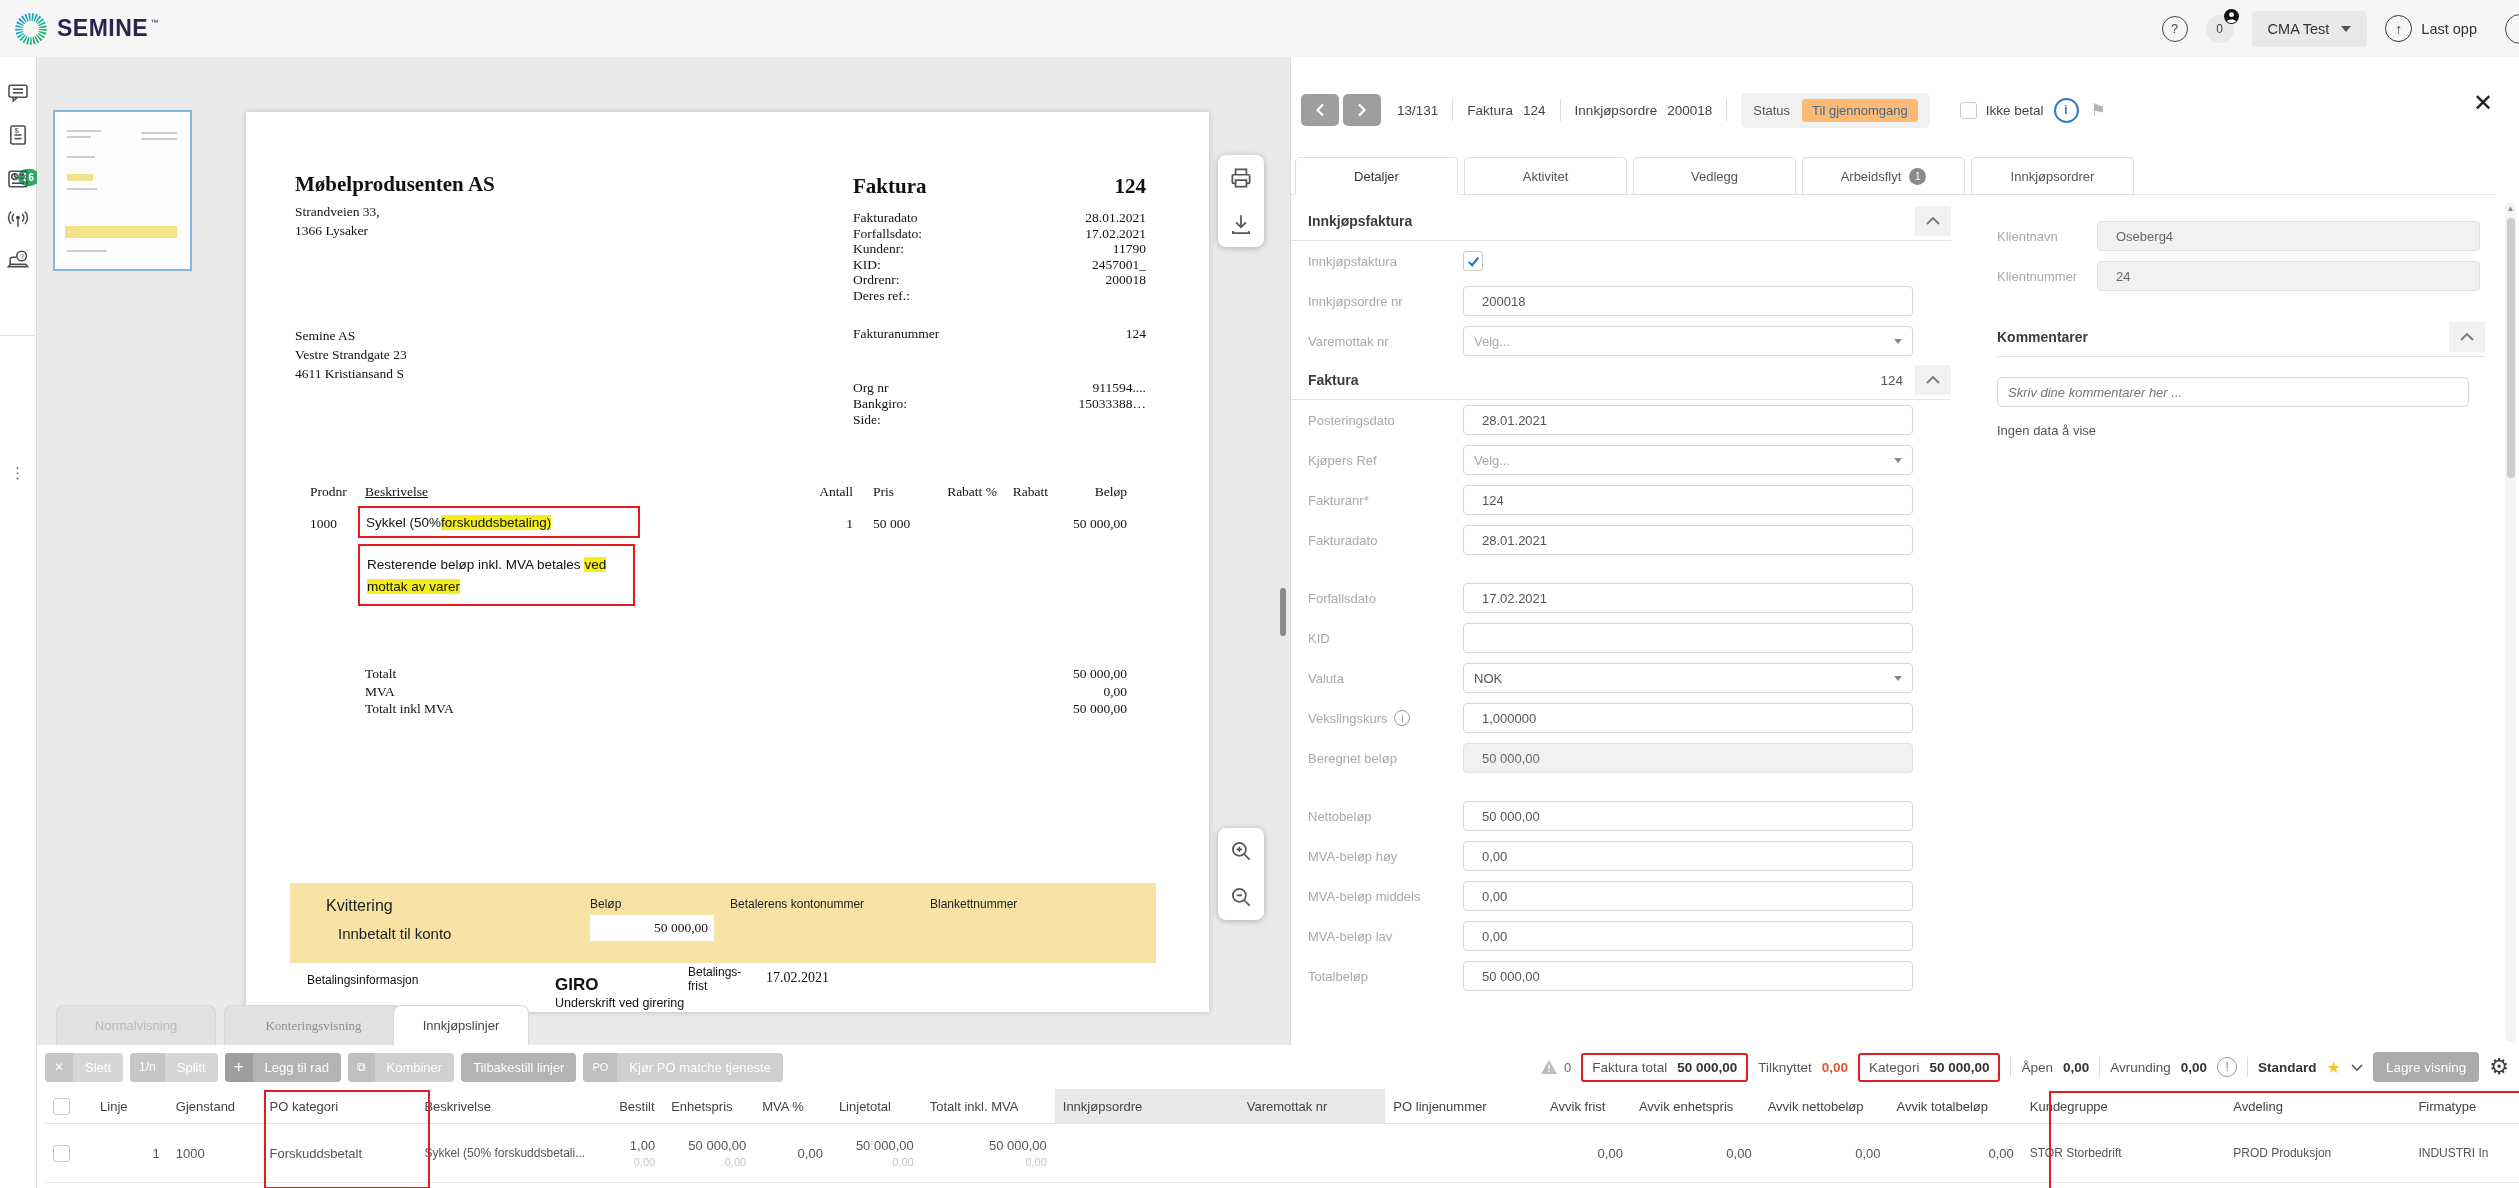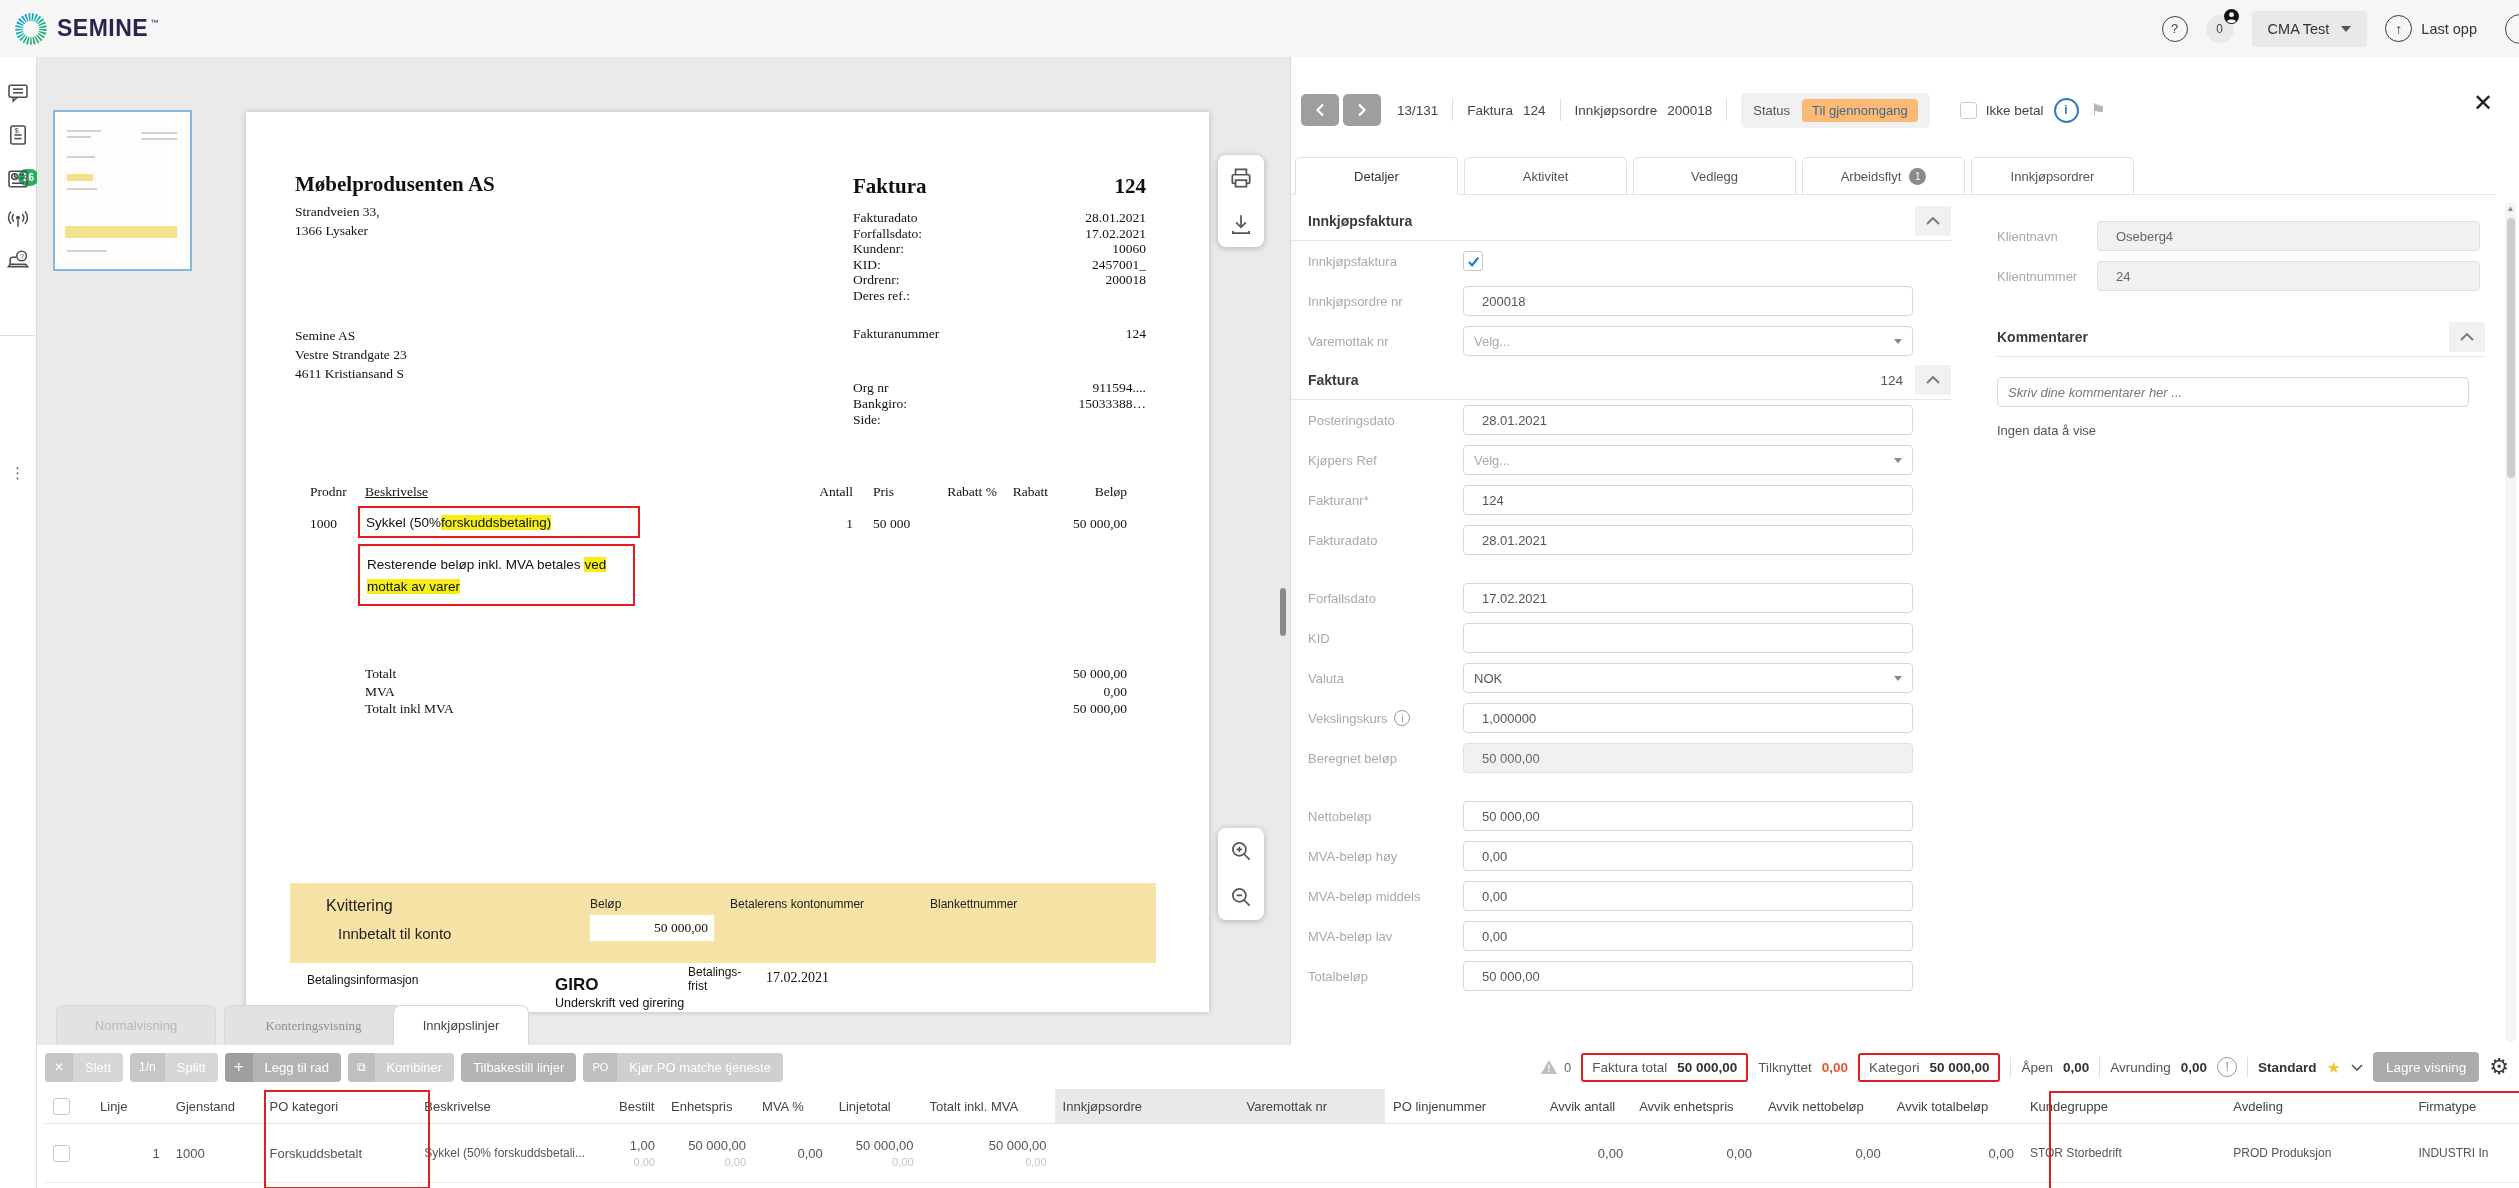--- a/index.html
+++ b/index.html
@@ -256,21 +256,21 @@
         <div>Fakturadato</div>
         <div>Forfallsdato:</div>
         <div>Kundenr:</div>
         <div>KID:</div>
         <div>Ordrenr:</div>
         <div>Deres ref.:</div>
       </div>
       <div class="pdf-r" style="left:700px;top:98px;width:200px;line-height:15.5px;">
         <div>28.01.2021</div>
         <div>17.02.2021</div>
-        <div>10060</div>
+        <div>11790</div>
         <div>2457001_</div>
         <div>200018</div>
       </div>
 
       <div class="abs" style="left:607px;top:214px;">Fakturanummer</div>
       <div class="pdf-r" style="left:700px;top:214px;width:200px;">124</div>
 
       <div class="abs" style="left:607px;top:268px;line-height:16px;">
         <div>Org nr</div>
         <div>Bankgiro:</div>
@@ -686,21 +686,21 @@
         <th>PO kategori</th>
         <th>Beskrivelse</th>
         <th class="num">Bestilt</th>
         <th class="num">Enhetspris</th>
         <th class="num">MVA %</th>
         <th class="num">Linjetotal</th>
         <th class="num">Totalt inkl. MVA</th>
         <th class="hgray">Innkjøpsordre</th>
         <th class="hgray">Varemottak nr</th>
         <th>PO linjenummer</th>
-        <th class="num">Avvik antall</th>
+        <th class="num">Avvik frist</th>
         <th class="num">Avvik enhetspris</th>
         <th class="num">Avvik nettobeløp</th>
         <th class="num">Avvik totalbeløp</th>
         <th>Kundegruppe</th>
         <th>Avdeling</th>
         <th>Firmatype</th>
       </tr>
       <tr>
         <td>
               <span class="chk"></span>

